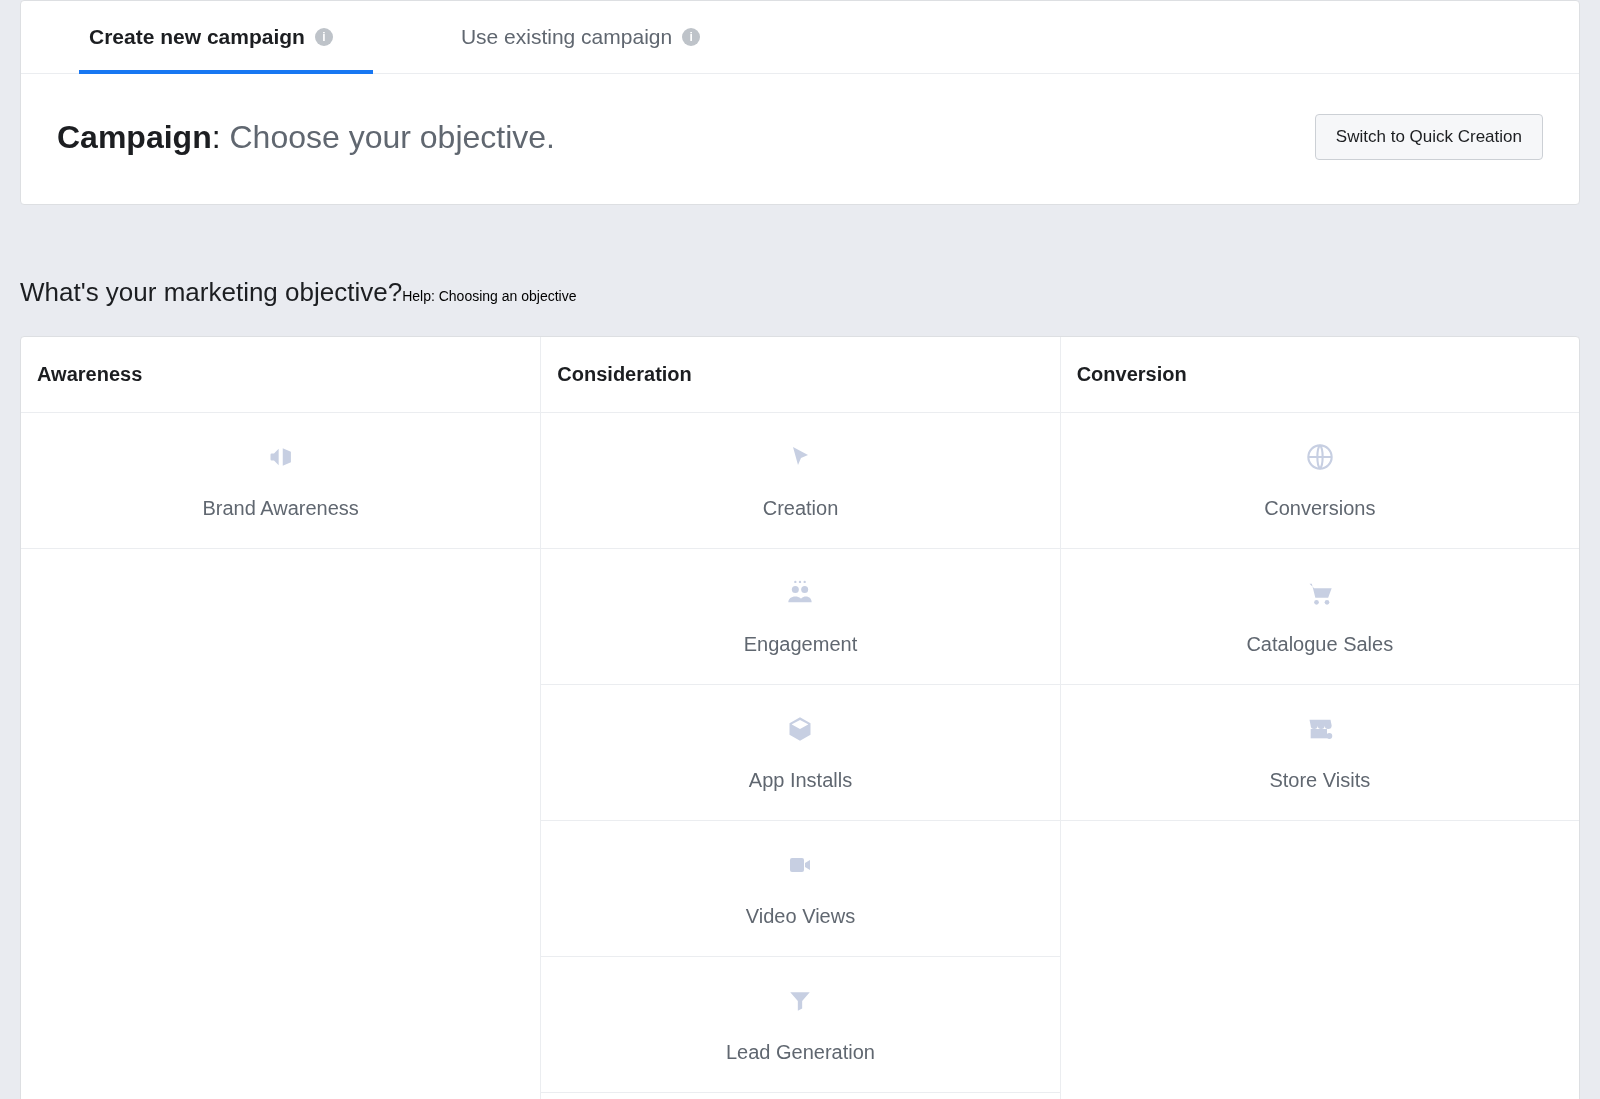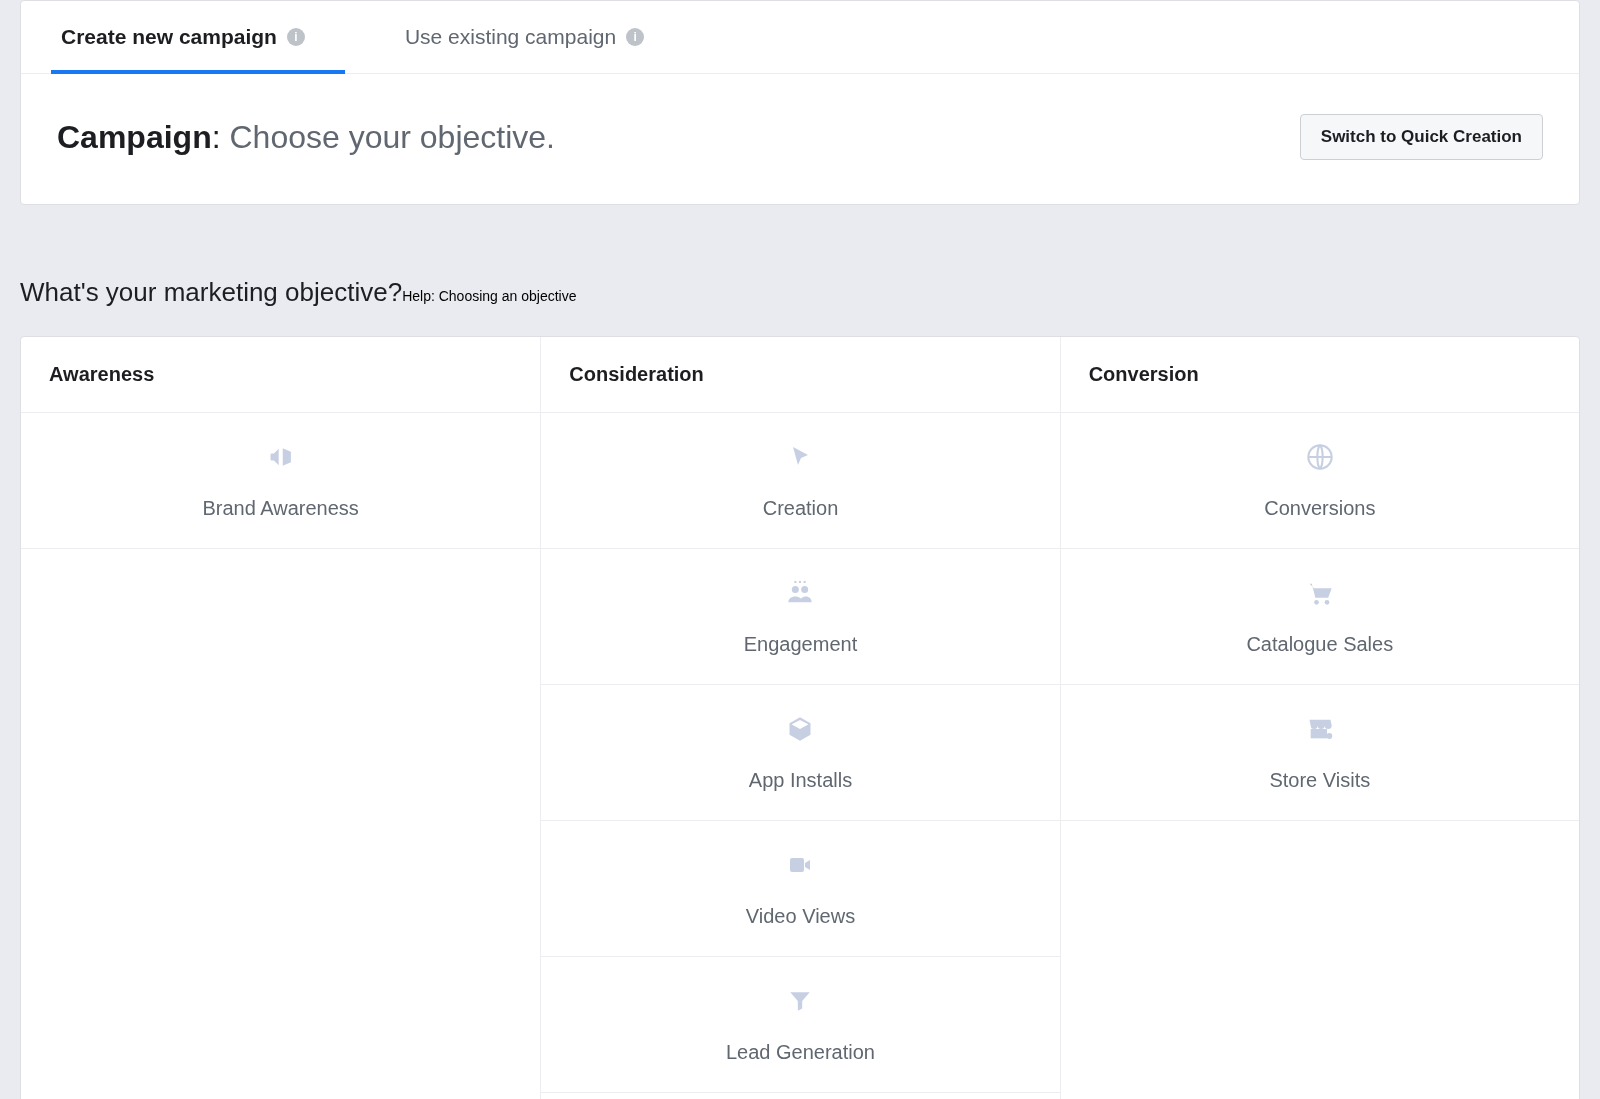--- a/index.html
+++ b/index.html
@@ -32,20 +32,21 @@
     display: flex;
     align-items: center;
     gap: 10px;
     font-size: 21px;
     font-weight: 600;
     color: #1c1e21;
     padding: 24px 0 24px 0;
     margin-right: 100px;
     cursor: pointer;
     position: relative;
+    margin-left: 28px;
   }
   .tab.inactive {
     color: #606770;
     font-weight: 500;
     text-align: right;
   }
   .tab.active::after {
     content: "";
     position: absolute;
     left: -10px;
@@ -77,21 +78,21 @@
     font-size: 32px;
   }
   .campaign-text strong { font-weight: 700; }
   .campaign-text span.light { color: #606770; }
   .switch-btn {
     background: #f6f7f9;
     border: 1px solid #ccd0d5;
     border-radius: 4px;
     padding: 12px 20px;
     font-size: 17px;
-    font-weight: 700;
+    font-weight: 400;
     color: #1c1e21;
     cursor: pointer;
   }
   .question-row {
     display: flex;
     align-items: baseline;
     margin: 72px 0 28px 0;
   }
   .question {
     font-size: 26px;
@@ -103,21 +104,21 @@
     color: #000000;
     text-decoration: none;
     cursor: pointer;
   }
   .objectives-card {
     display: grid;
     grid-template-columns: 1fr 1fr 1fr;
   }
   .col + .col { border-left: 1px solid #ebedf0; }
   .col-header {
-    padding: 26px 28px;
+    padding: 26px 16px;
     border-bottom: 1px solid #ebedf0;
     font-size: 20px;
     font-weight: 600;
   }
   .option {
     display: flex;
     align-items: center;
     gap: 24px;
     padding: 28px 36px;
     border-bottom: 1px solid #ebedf0;

